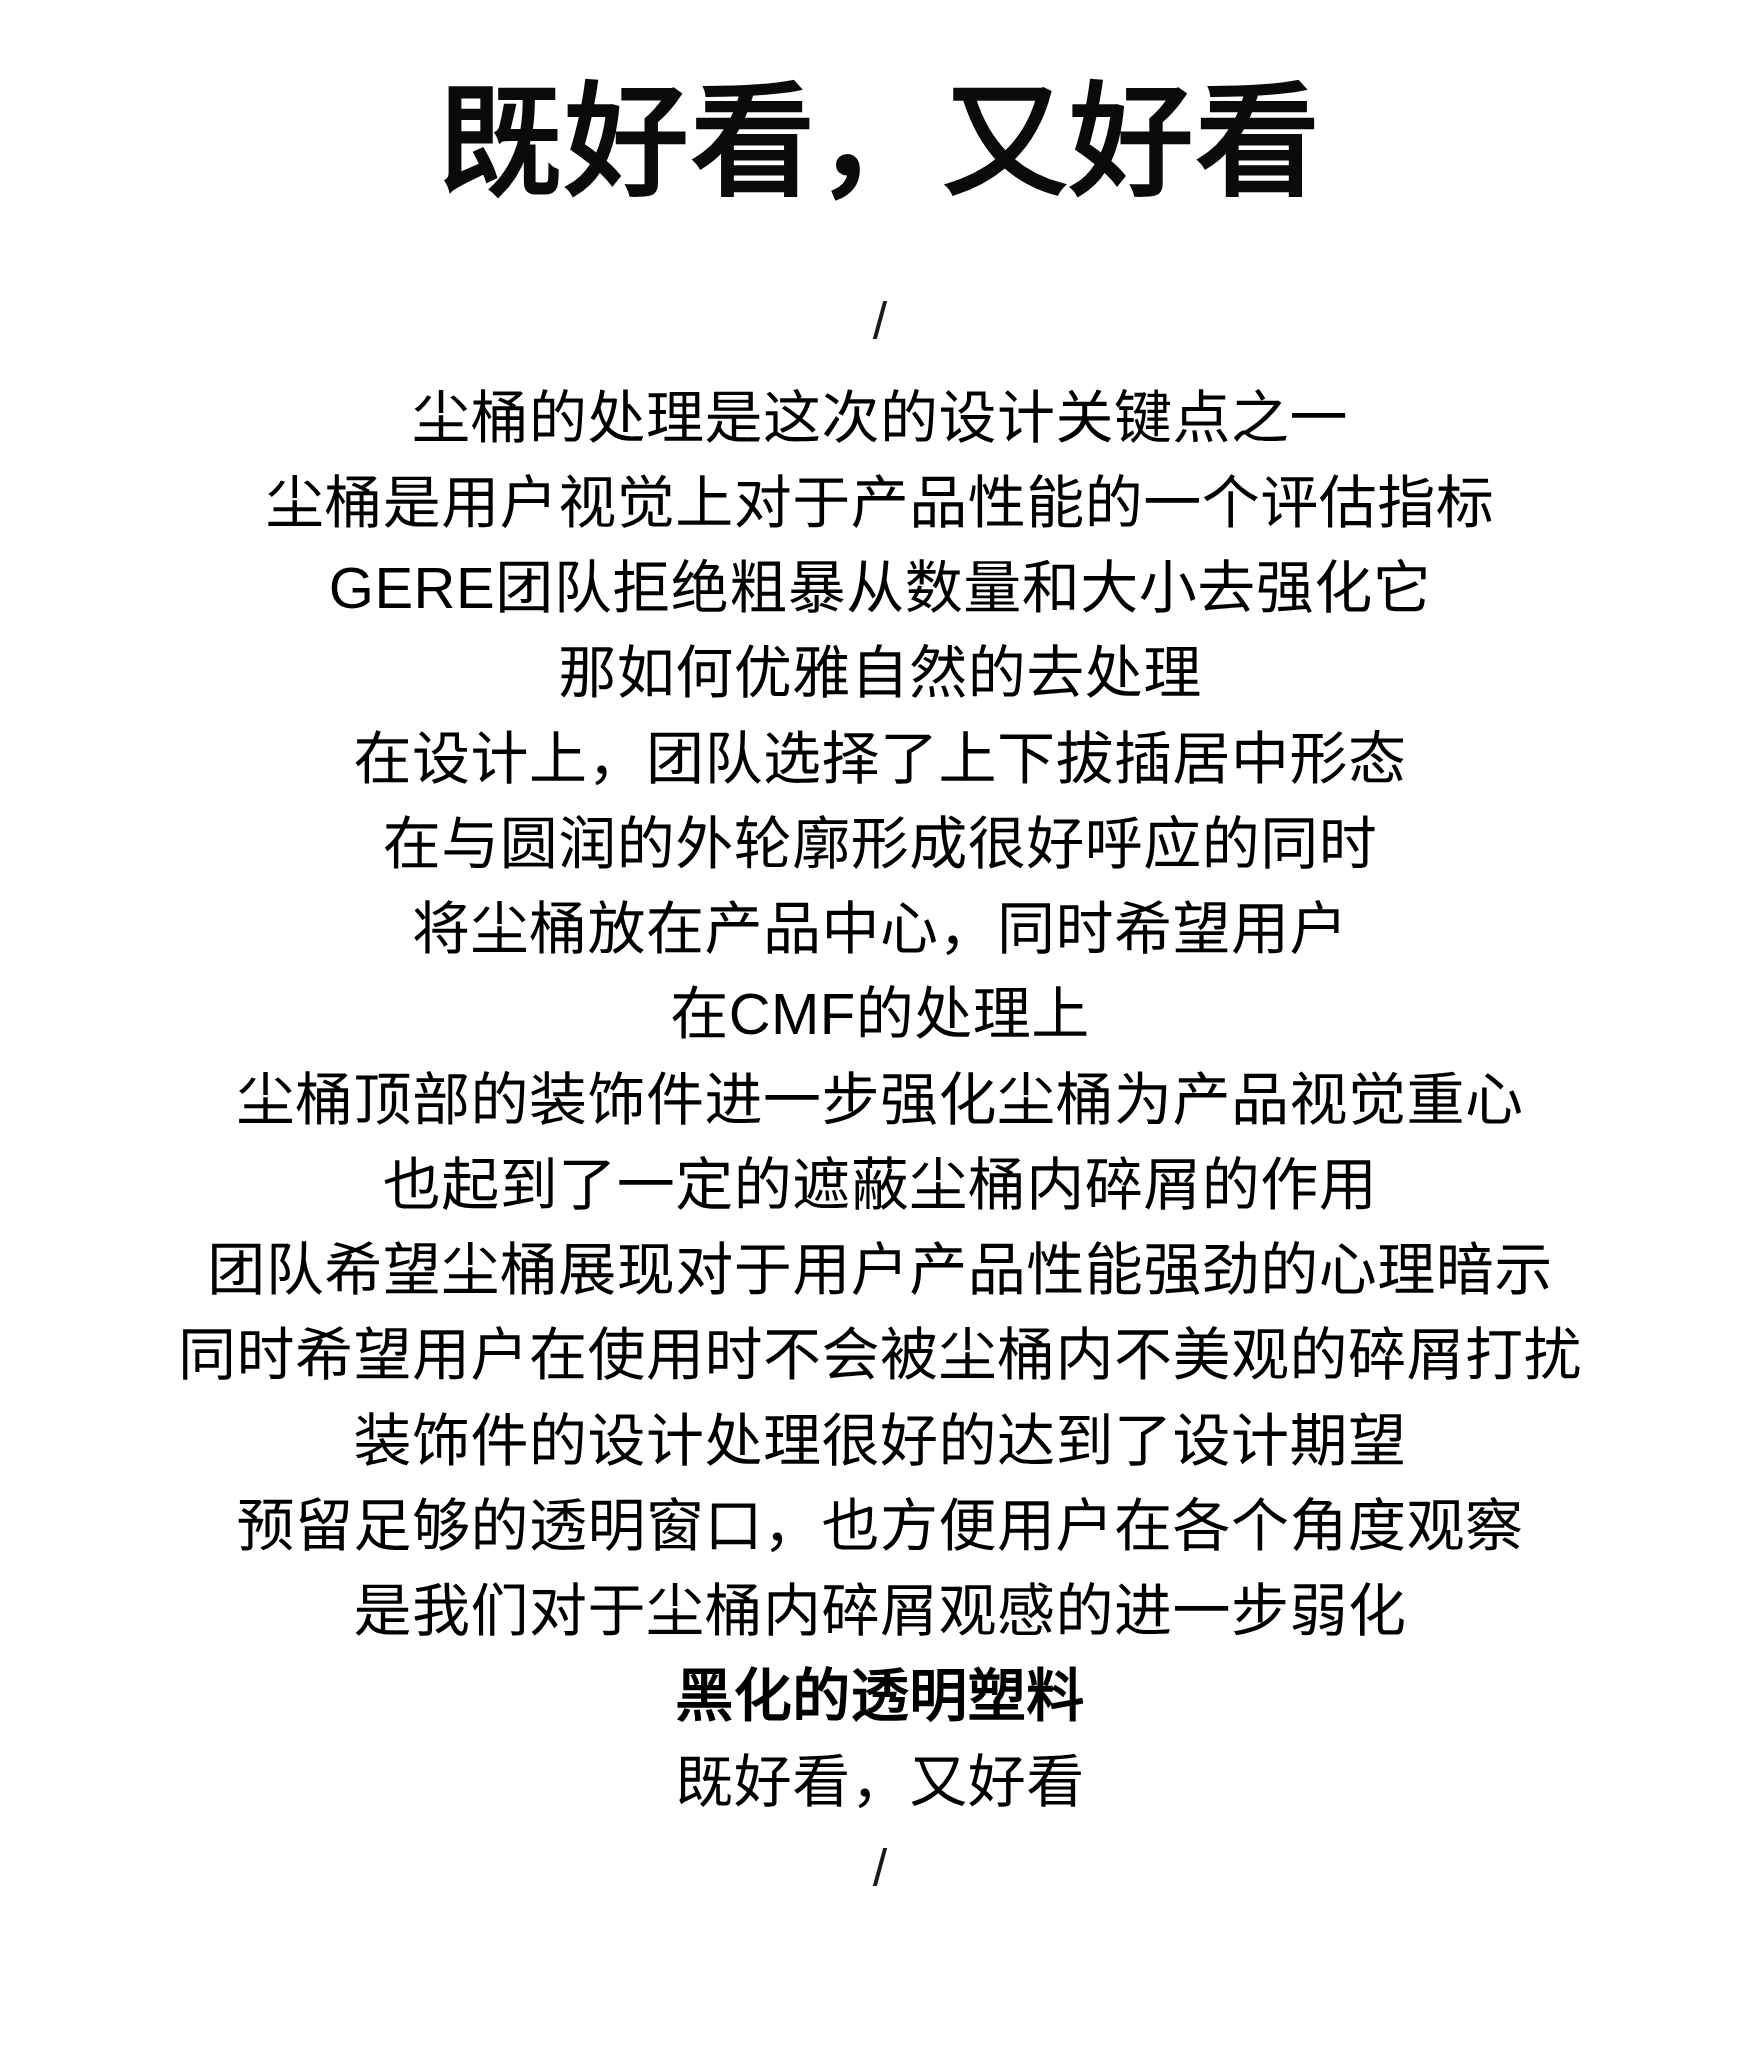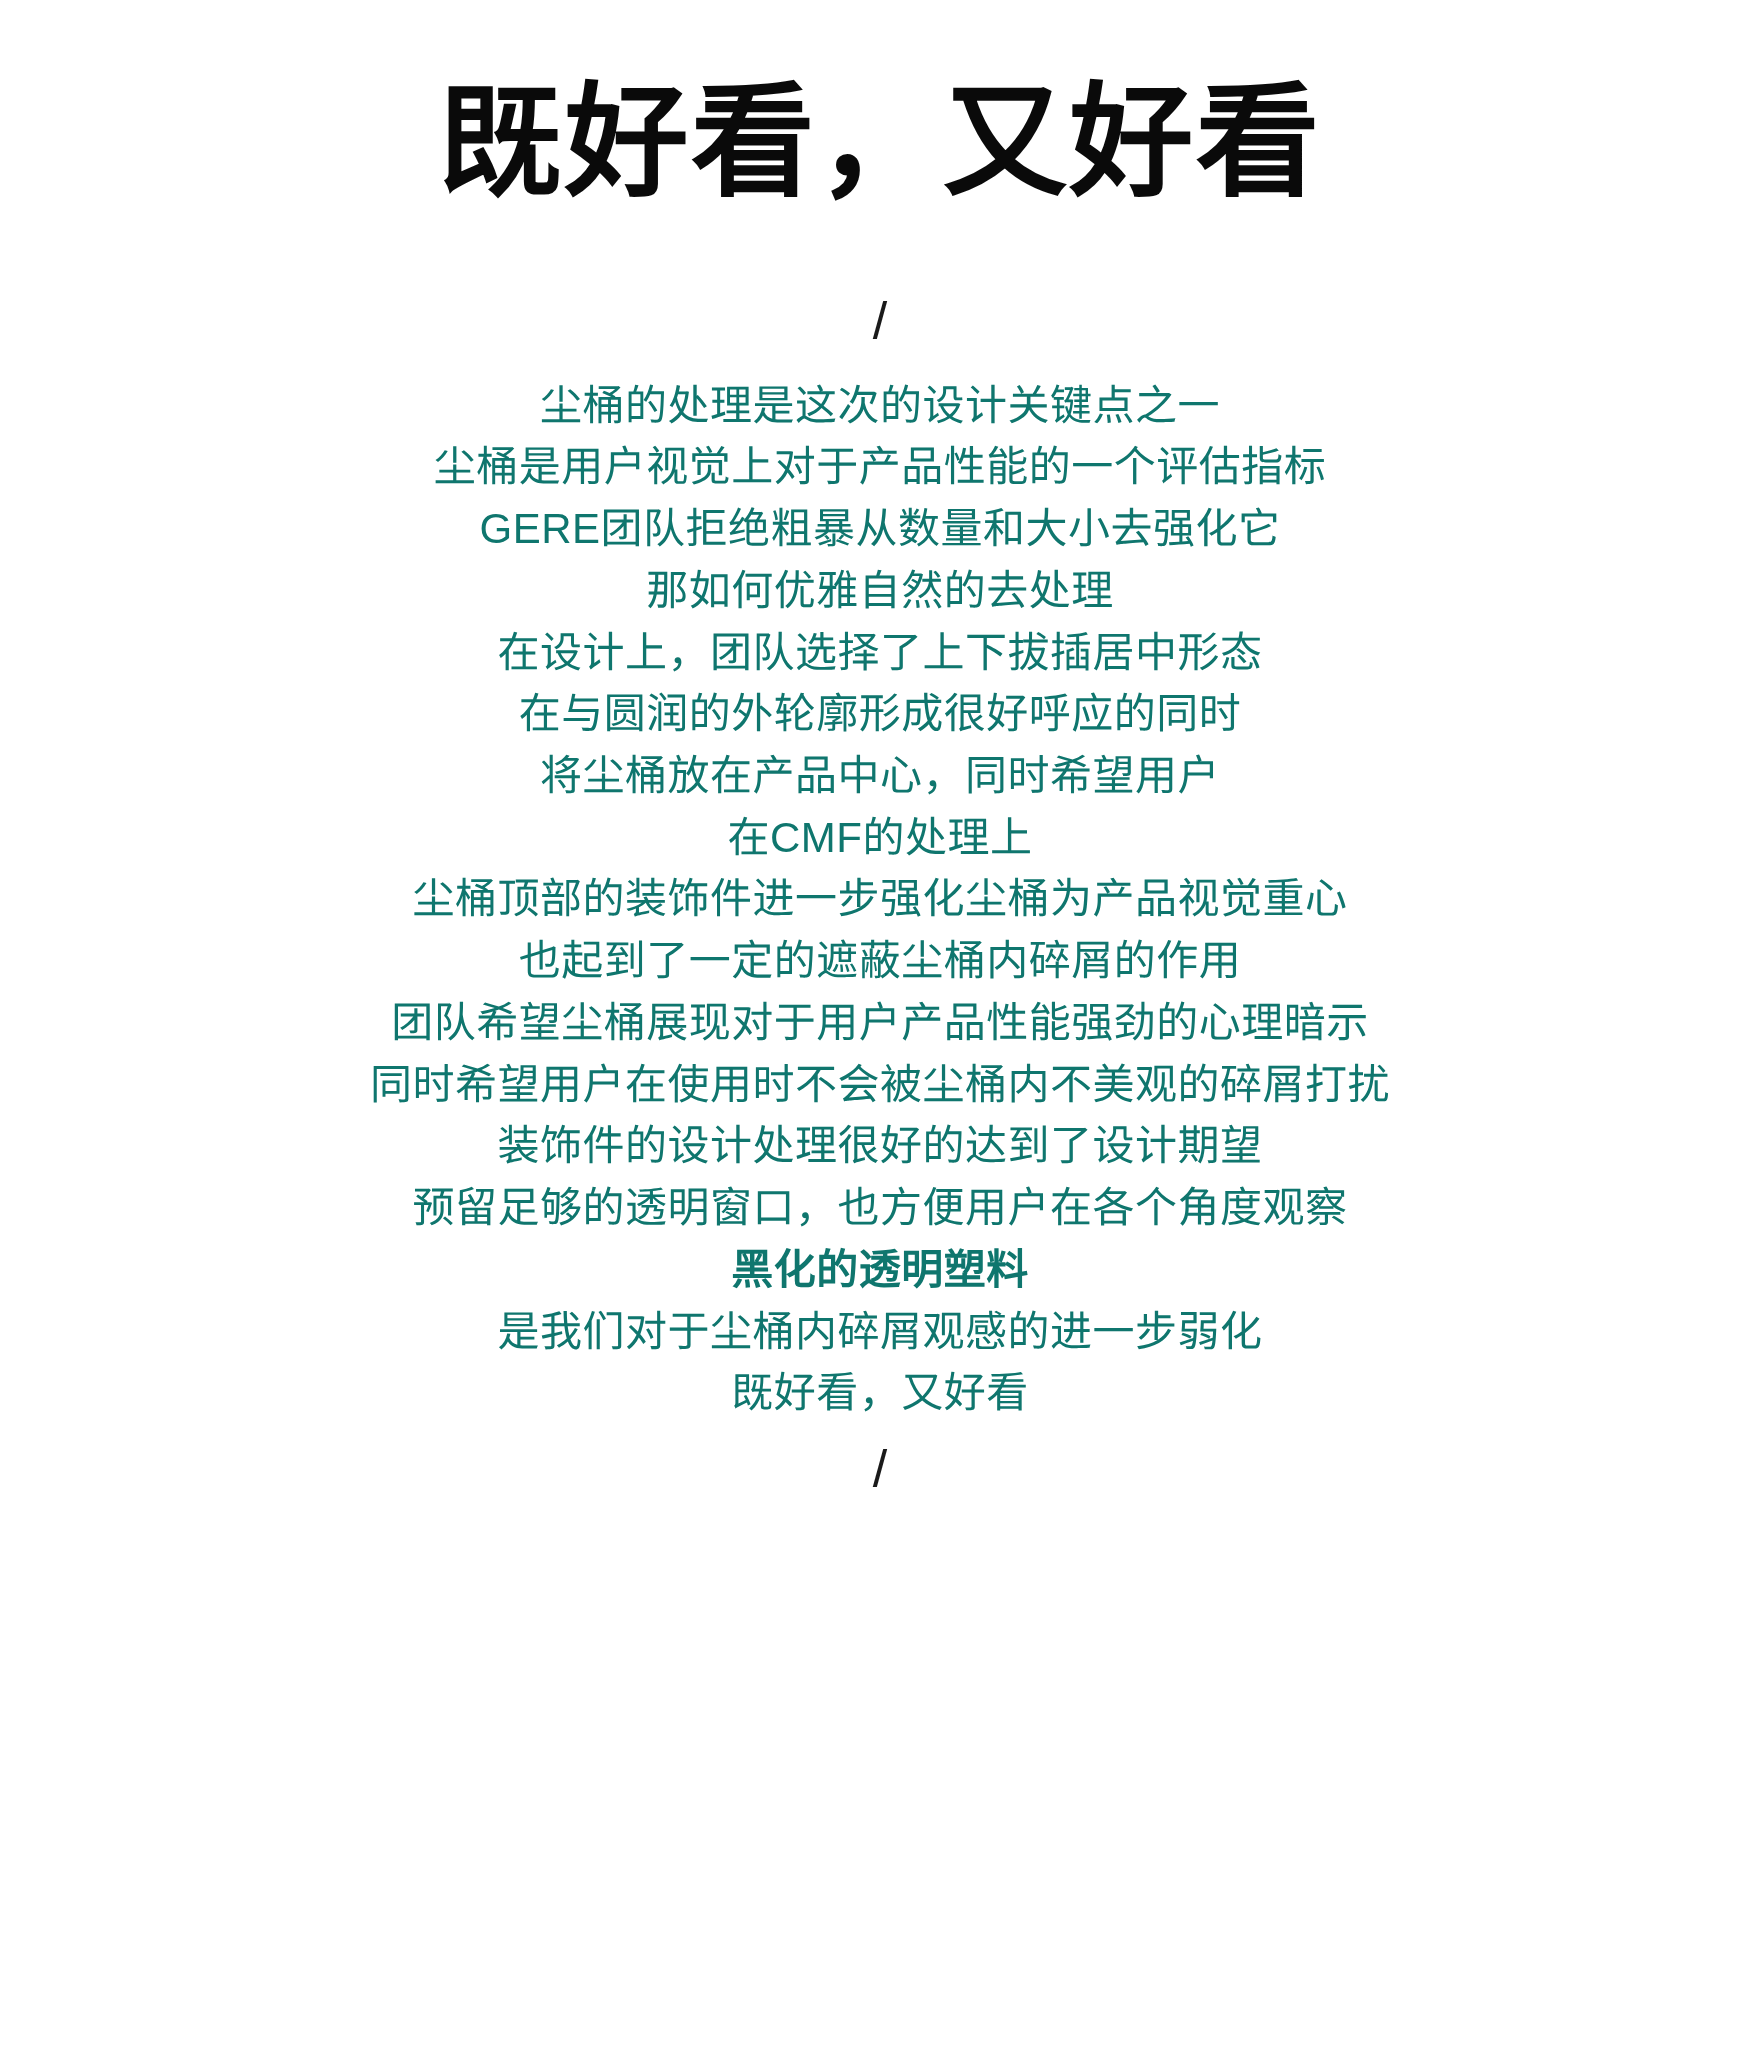--- a/index.html
+++ b/index.html
@@ -47,24 +47,24 @@
   .divider-bottom {
     margin-top: 18.5px;
   }
   .body-block {
     display: flex;
     flex-direction: column;
     align-items: center;
     width: 100%;
   }
   .line {
-    font-size: 42px;
+    font-size: 58px;
     line-height: 1.47;
     text-align: right;
-    color: #0f766e;
+    color: #000000;
     white-space: pre-wrap;
     letter-spacing: 0.5px;
     font-weight: 400;
   }
   .line.bold {
     font-weight: 700;
   }
   .line .em {
     font-weight: 400;
   }
@@ -86,21 +86,21 @@
       <div class="line"><span>在设计上，团队选择了</span><span class="em">上下拔插居中形态</span></div>
       <div class="line"><span>在与圆润的外轮廓形成很好呼应的同时</span></div>
       <div class="line"><span>将尘桶放在产品中心，</span><span class="em">同时希望用户</span></div>
       <div class="line"><span>在CMF的处理上</span></div>
       <div class="line"><span>尘桶顶部的装饰件进一步强化尘桶为产品视觉重心</span></div>
       <div class="line"><span>也</span><span class="em">起到了一定的遮蔽尘桶内碎屑的作用</span></div>
       <div class="line"><span>团队希望尘桶</span><span class="em">展现对于用户产品性能强劲的心理暗示</span></div>
       <div class="line"><span>同时希望用户</span><span class="em">在使用时不会被尘桶内不美观的碎屑打扰</span></div>
       <div class="line"><span>装饰件的设计处理很好的达到了设计期望</span></div>
       <div class="line"><span>预留足够的透明窗口，也方便用户在各个角度观察</span></div>
+      <div class="line"><span>是我们</span><span class="em">对于尘桶内碎屑观感的进一步弱化</span></div>
       <div class="line bold"><span>黑化的透明塑料</span></div>
-      <div class="line"><span>是我们</span><span class="em">对于尘桶内碎屑观感的进一步弱化</span></div>
       <div class="line"><span>既好看，又好看</span></div>
     </div>
 
   <div class="divider-mark divider-bottom">/</div>
 
 </div>
 
 
 </body></html>

